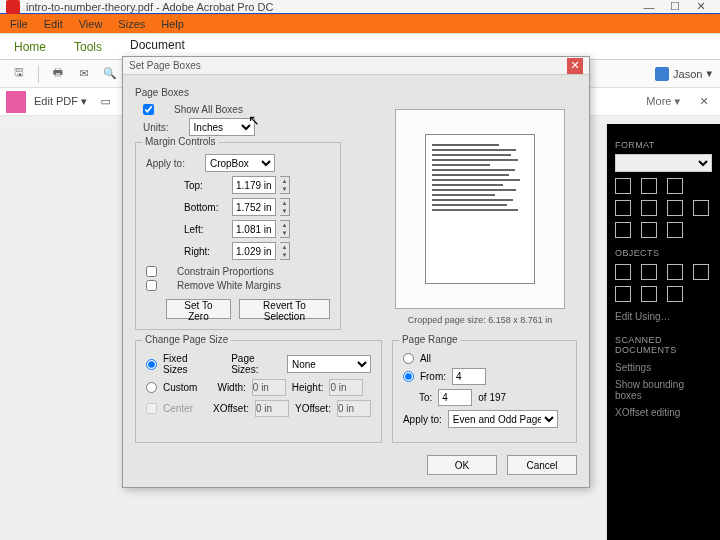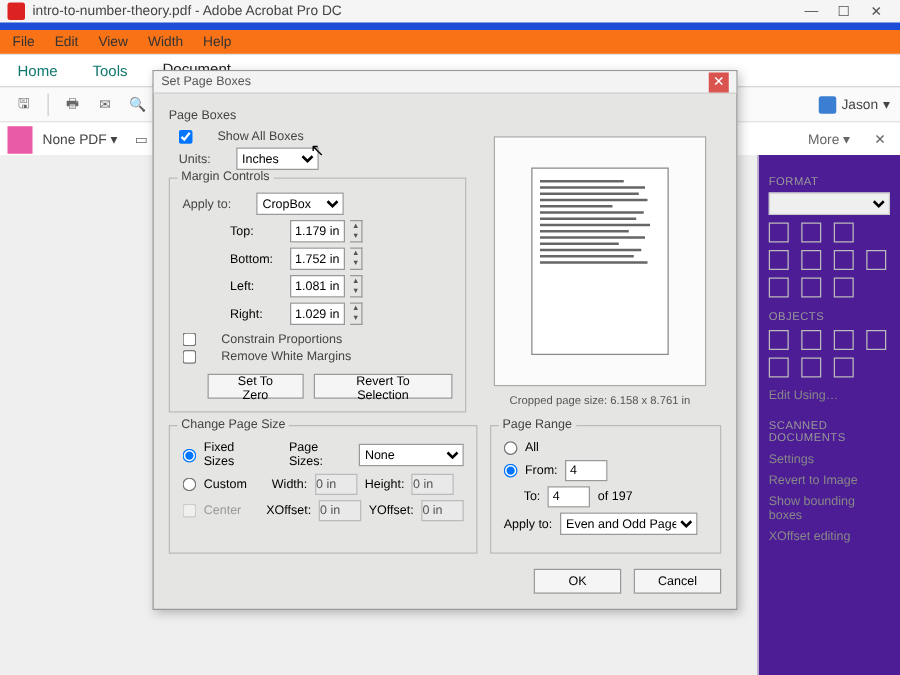--- a/index.html
+++ b/index.html
@@ -1,30 +1,30 @@
 <!DOCTYPE html>
 <html><head>
 <meta charset="utf-8">
 <style>
 * { box-sizing: border-box; margin: 0; padding: 0; font-family: "Segoe UI", Arial, sans-serif; }
 body { background: #f0f0f0; width: 720px; height: 540px; overflow: hidden; position: relative; font-size: 11px; }
 
 
-.titlebar { height: 24px; background: #f5f5f5; display: flex; align-items: center; padding: 0 6px; border-bottom: 6px solid #1d4ed8; }
+.titlebar { height: 14px; background: #f5f5f5; display: flex; align-items: center; padding: 0 6px; border-bottom: 1px solid #1d4ed8; }
 .titlebar .icon { width: 14px; height: 14px; background: #d22; border-radius: 2px; margin-right: 6px; }
 .titlebar .title { flex: 1; font-size: 11px; color: #444; }
 .win-btn { width: 26px; height: 20px; display: inline-flex; align-items: center; justify-content: center; color: #555; cursor: pointer; }
 
 
 .menubar { height: 20px; background: #f97316; display: flex; align-items: center; padding: 0 4px; gap: 4px; border-bottom: 1px solid #e0e0e0; }
 .menubar span { padding: 2px 6px; font-size: 11px; color: #333; cursor: pointer; }
 
 
 .tabstrip { height: 26px; background: #fff; display: flex; align-items: flex-end; border-bottom: 1px solid #ccc; padding: 0 6px; gap: 12px; }
-.tab { padding: 5px 8px; font-size: 12px; color: #0f766e; cursor: pointer; }
+.tab { padding: 5px 8px; font-size: 12px; color: #4d7c0f; cursor: pointer; }
 .tab.active { color: #222; font-weight: 400; border-bottom: 2px solid #3b7fd2; }
 
 
 .toolbar { height: 28px; background: #fafafa; border-bottom: 1px solid #ddd; display: flex; align-items: center; padding: 0 8px; gap: 4px; }
 .tool-btn { width: 22px; height: 22px; display: inline-flex; align-items: center; justify-content: center; color: #666; cursor: pointer; border-radius: 2px; }
 .tool-sep { width: 1px; height: 18px; background: #ccc; margin: 0 4px; }
 .page-input { width: 26px; height: 18px; border: 1px solid #aaa; text-align: center; font-size: 10px; }
 .toolbar-text { font-size: 10px; color: #888; }
 .zoom-sel { height: 18px; font-size: 10px; border: 1px solid #aaa; width:56px;}
 .toolbar .spacer { flex: 1; }
@@ -37,21 +37,21 @@
 .editpdf { font-size: 11px; color: #444; cursor: pointer; }
 .more-btn { margin-left: auto; font-size: 11px; color: #666; cursor: pointer; padding:2px 6px; }
 .close-x { width: 20px; height: 20px; display:inline-flex; align-items:center; justify-content:center; color:#666; cursor:pointer; }
 
 
 .content-bg { position: absolute; top: 124px; left: 0; right: 0; bottom: 0; background: #efefef; }
 .content-bg .page-thumb { position: absolute; top:20px; left:160px; width:160px; height:210px; background:#fff; border:1px solid #ccc;}
 .content-bg .page-thumb2 { position:absolute; top:20px; left:340px; width:160px; height:210px; background:#fff; border:1px solid #ccc;}
 
 
-.rightpanel { position: absolute; top: 124px; right: 0; width: 114px; bottom: 0; background: #4c1d95; border-left: 1px solid #ddd; padding: 6px 8px; font-size: 10px; color: #777; }
+.rightpanel { position: absolute; top: 124px; right: 0; width: 114px; bottom: 0; background: #000000; border-left: 1px solid #ddd; padding: 6px 8px; font-size: 10px; color: #777; }
 .rightpanel .sec-title { color:#999; font-size:9px; letter-spacing:0.4px; margin: 10px 0 4px; }
 .rightpanel .ico-row { display:flex; gap:10px; margin:6px 0; }
 .rightpanel .ico-row span { width:16px; height:16px; border:1px solid #bbb; display:inline-block;}
 .rightpanel .link { display:block; padding:3px 0; color:#888; }
 .rp-select { width:100%; height:18px; border:1px solid #ccc;}
 
 
 .dialog { position: absolute; left: 122px; top: 56px; width: 468px; background: #e5e5e3; border: 1px solid #999; box-shadow: 2px 2px 8px rgba(0,0,0,.25); }
 .dlg-title { height: 18px; background: #f3f3f3; display: flex; align-items: center; padding: 0 6px; font-size: 10px; color: #555; border-bottom:1px solid #ccc;}
 .dlg-title .x { margin-left: auto; width: 16px; height: 16px; background: #d9534f; color: #fff; display: flex; align-items: center; justify-content: center; font-size: 11px; cursor: pointer; }
@@ -103,21 +103,21 @@
   <span class="title">intro-to-number-theory.pdf - Adobe Acrobat Pro DC</span>
   <span class="win-btn">—</span>
   <span class="win-btn">☐</span>
   <span class="win-btn">✕</span>
 </div>
 
 <div class="menubar">
   <span>File</span>
   <span>Edit</span>
   <span>View</span>
-  <span>Width</span>
+  <span>Sizes</span>
   <span>Help</span>
 </div>
 
 <div class="tabstrip">
   <span class="tab">Home</span>
   <span class="tab">Tools</span>
   <span class="tab active">Document</span>
 </div>
 
 <div class="toolbar">
@@ -143,21 +143,21 @@
   <span class="spacer"></span>
   <div class="user">
     <span class="user-av"></span>
     <span>Jason</span>
     <span>▾</span>
   </div>
 </div>
 
 <div class="subtoolbar">
   <span class="pink-tab"></span>
-  <span class="editpdf">None PDF ▾</span>
+  <span class="editpdf">Edit PDF ▾</span>
   <span class="tool-btn">▭</span>
   <span class="tool-btn">⟳</span>
   <span class="more-btn">More ▾</span>
   <span class="close-x">✕</span>
 </div>
 
 <div class="content-bg">
   <div class="page-thumb"></div>
   <div class="page-thumb2"></div>
 </div>
@@ -189,33 +189,32 @@
     <span></span>
   </div>
   <div class="ico-row">
     <span></span>
     <span></span>
     <span></span>
   </div>
   <span class="link">Edit Using…</span>
   <div class="sec-title">SCANNED DOCUMENTS</div>
   <span class="link">Settings</span>
-  <span class="link">Revert to Image</span>
   <span class="link">Show bounding boxes</span>
   <span class="link">XOffset editing</span>
 </div>
 
 <div class="dialog">
   <div class="dlg-title">
     <span>Set Page Boxes</span>
     <span class="x">✕</span>
   </div>
   <div class="dlg-body">
 
-    <div style="width:238px;">
+    <div style="width:206px;">
       <div class="group-label">Page Boxes</div>
       <div class="row" style="margin-left:8px;">
         <input type="checkbox" class="chk" checked="" style="">
         <label>Show All Boxes</label>
       </div>
       <div class="row" style="margin-left:8px;">
         <label>Units:</label>
         <select class="sel" style="width:66px;"><option>Inches</option></select>
       </div>
 

